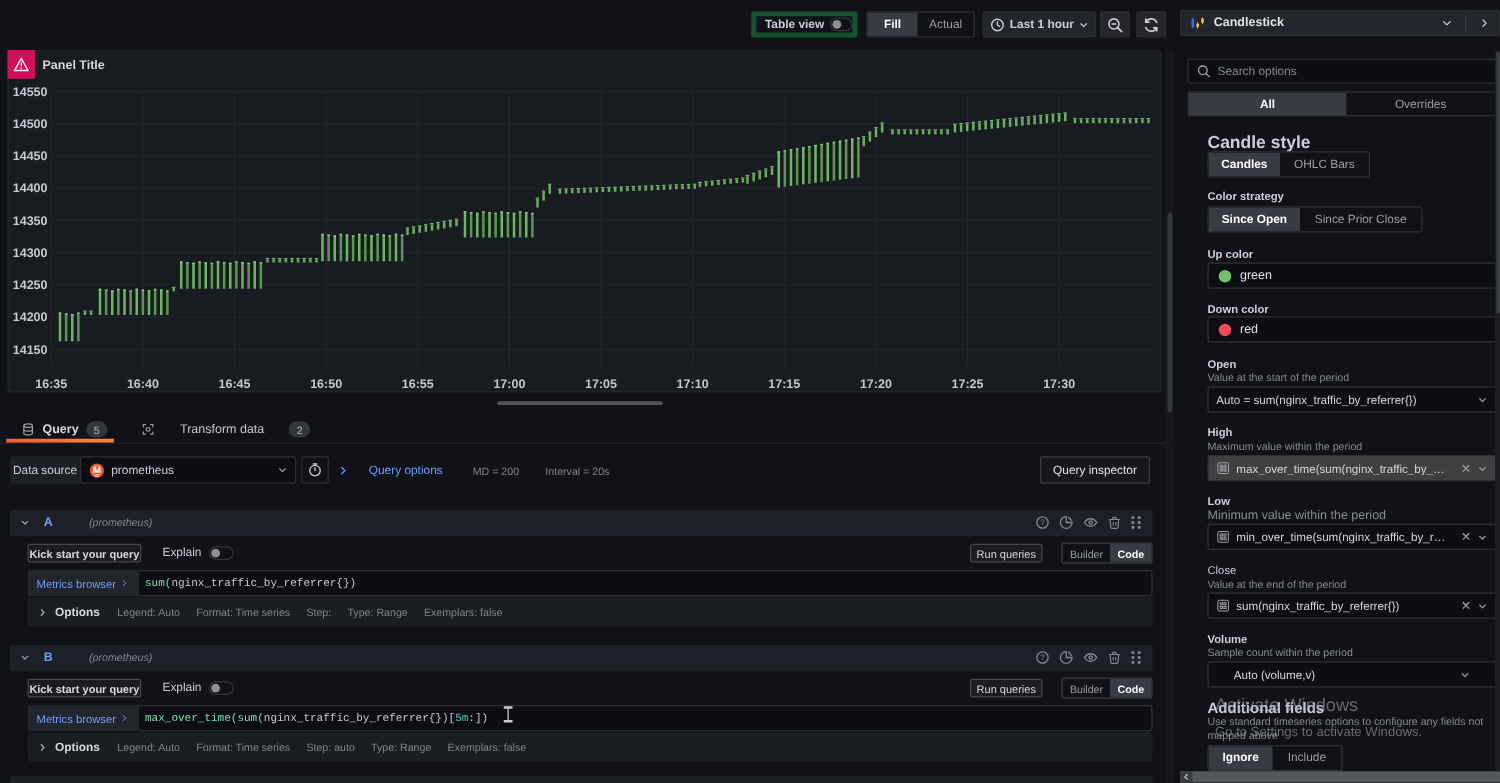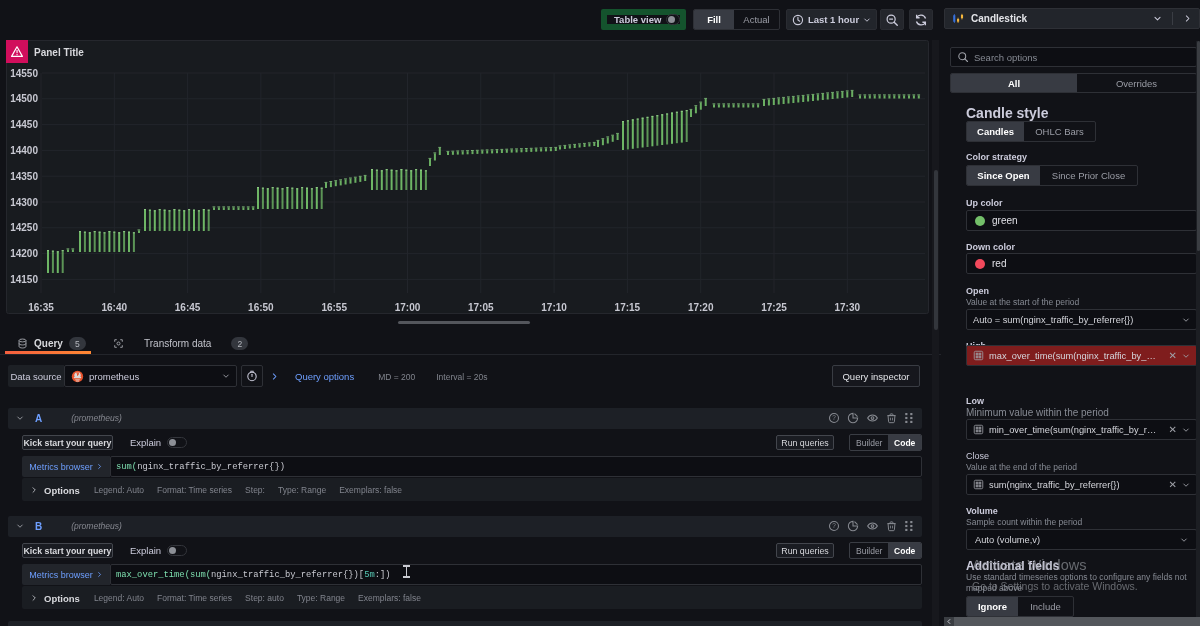--- a/index.html
+++ b/index.html
@@ -3,21 +3,21 @@
 <style>
 *{margin:0;padding:0;box-sizing:border-box}
 html,body{width:1200px;height:626px;background:#111217;overflow:hidden;white-space:nowrap;
  font-family:"Liberation Sans",sans-serif;color:#ccccdc}
 .abs{position:absolute}
 .radio{display:flex;border:1px solid #2e3036;border-radius:2px;background:#111217;overflow:hidden;height:100%}
 .radio .opt{display:flex;align-items:center;justify-content:center;color:#9b9da6}
 .radio .sel{background:#383b43;color:#fff;font-weight:bold}
 </style></head>
 <body>
-<div class="abs" style="left:601px;top:9px;width:85px;height:21px;border:6px solid #14532d;border-radius:2px;display:flex;align-items:center;padding-left:7px;gap:5px">
+<div class="abs" style="left:601px;top:9px;width:85px;height:21px;border:4px solid #14532d;border-radius:2px;display:flex;align-items:center;padding-left:7px;gap:5px">
     <span style="font-size:9.5px;font-weight:bold;color:#ccccdc">Table view</span>
     <span style="width:20px;height:11px;background:#111217;border:1px solid #33353b;border-radius:6px;position:relative;display:inline-block">
       <span style="position:absolute;left:1px;top:1px;width:7px;height:7px;border-radius:50%;background:#8d9097"></span>
     </span>
   </div>
 <div class="abs" style="left:693px;top:9px;width:87px;height:21px">
     <div class="radio">
       <div class="opt sel" style="width:40px;font-size:9.5px">Fill</div>
       <div class="opt" style="width:45px;font-size:9.5px">Actual</div>
     </div>
@@ -772,21 +772,21 @@
     <svg width="8" height="8" viewBox="0 0 16 16">
       <path d="M3.5 6l4.5 4.5L12.5 6" fill="none" stroke="#9fa1a8" stroke-width="1.8" stroke-linecap="round" stroke-linejoin="round"></path>
     </svg>
   </div>
 <div class="abs" style="left:966px;top:341px;height:10px;display:flex;align-items:center">
     <span style="font-size:9px;font-weight:bold;color:#ccccdc">High</span>
   </div>
 <div class="abs" style="left:966px;top:352px;height:10px;display:flex;align-items:center">
     <span style="font-size:8.5px;color:#868a93">Maximum value within the period</span>
   </div>
-<div class="abs" style="left:966px;top:345px;width:231px;height:21px;background:#7f1d1d;border:1px solid #2e3036;border-radius:2px;display:flex;align-items:center;padding:0 6px;overflow:hidden">
+<div class="abs" style="left:966px;top:364px;width:231px;height:21px;background:#404040;border:1px solid #2e3036;border-radius:2px;display:flex;align-items:center;padding:0 6px;overflow:hidden">
     <svg width="11" height="11" viewBox="0 0 16 16">
       <g fill="none" stroke="#9fa1a8" stroke-width="1.2">
         <rect x="1.8" y="1.8" width="12.4" height="12.4" rx="2"></rect>
         <rect x="4.6" y="4.6" width="2.5" height="2.5"></rect>
         <rect x="8.9" y="4.6" width="2.5" height="2.5"></rect>
         <rect x="4.6" y="8.9" width="2.5" height="2.5"></rect>
         <rect x="8.9" y="8.9" width="2.5" height="2.5"></rect>
       </g>
     </svg>
     <span style="font-size:9.3px;color:#d5d6dc;overflow:hidden;margin-left:5px">max_over_time(sum(nginx_traffic_by_…</span>
@@ -841,21 +841,21 @@
     <svg width="8" height="8" viewBox="0 0 16 16">
       <path d="M3.5 6l4.5 4.5L12.5 6" fill="none" stroke="#9fa1a8" stroke-width="1.8" stroke-linecap="round" stroke-linejoin="round"></path>
     </svg>
   </div>
 <div class="abs" style="left:966px;top:506px;height:10px;display:flex;align-items:center">
     <span style="font-size:9px;font-weight:bold;color:#ccccdc">Volume</span>
   </div>
 <div class="abs" style="left:966px;top:517px;height:10px;display:flex;align-items:center">
     <span style="font-size:8.5px;color:#868a93">Sample count within the period</span>
   </div>
-<div class="abs" style="left:966px;top:529px;width:231px;height:21px;background:#0d0e13;border:1px solid #2e3036;border-radius:2px;display:flex;align-items:center;padding:0 8px;overflow:hidden">
+<div class="abs" style="left:966px;top:529px;width:231px;height:21px;background:#0d0e13;border:1px solid #2e3036;border-radius:2px;display:flex;align-items:center;padding:0 20px;overflow:hidden">
     <span style="font-size:9.3px;color:#d5d6dc;overflow:hidden">Auto (volume,v)</span>
     <span style="flex:1"></span>
     <svg width="8" height="8" viewBox="0 0 16 16">
       <path d="M3.5 6l4.5 4.5L12.5 6" fill="none" stroke="#9fa1a8" stroke-width="1.8" stroke-linecap="round" stroke-linejoin="round"></path>
     </svg>
   </div>
 <div class="abs" style="left:966px;top:561px;height:10px;display:flex;align-items:center">
     <span style="font-size:12px;font-weight:bold;color:#ccccdc">Additional fields</span>
   </div>
 <div class="abs" style="left:966px;top:572px;height:10px;display:flex;">

